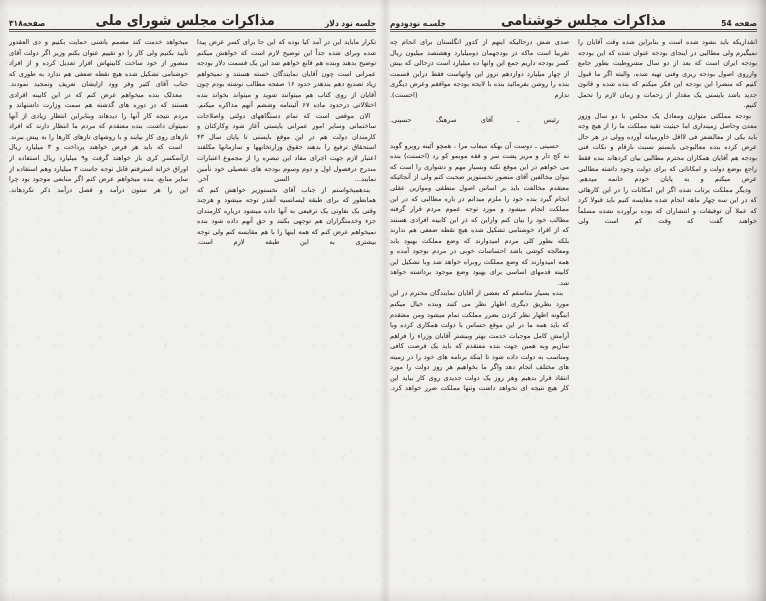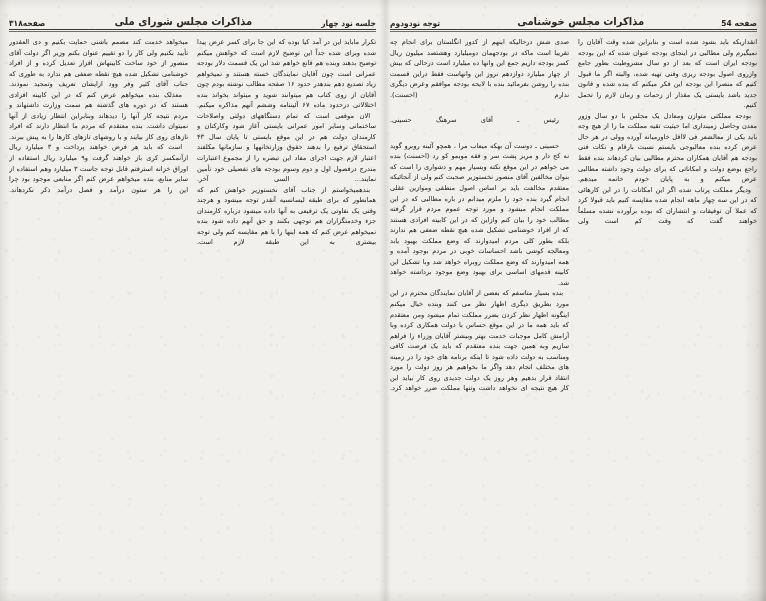--- a/index.html
+++ b/index.html
@@ -44,21 +44,21 @@
   .page.right{padding:10px 7px 0 9px;}
 
   
   .runhead{
     position:relative;height:17px;
     display:flex;align-items:flex-end;justify-content:space-between;
     font-size:7.5px;font-weight:bold;letter-spacing:.2px;
     color:#2b2723;
   }
   .runhead .hd{white-space:nowrap;line-height:1;transform:scaleY(1.08);}
-  .runhead .hd.center{font-size:10px;}
+  .runhead .hd.center{font-size:13px;}
   .rule{
     height:0;border:0;margin:2px 0 0 0;
     border-top:1.6px solid #231f1c;
     opacity:.88;
   }
   .rule.thin{border-top:0.7px solid #3a3430;margin-top:1px;opacity:.7;}
 
   
   .cols{
     display:flex;gap:9px;margin-top:5px;
@@ -86,21 +86,21 @@
 
 <div id="scan">
   <div id="gutter"></div>
 
   <div class="pages">
 
     <div class="page left">
       <div class="runhead">
         <span class="hd">صفحه 54</span>
         <span class="hd center">مذاکرات مجلس خوشنامی</span>
-        <span class="hd">توجه نودودوم</span>
+        <span class="hd">جلسـه نودودوم</span>
       </div>
       <hr class="rule">
       <hr class="rule thin">
 
       <div class="cols">
 
         <div class="col">
           <p class="noind">انقداریکه باید بشود شده است و بنابراین شده وقت آقایان را نمیگیرم ولی مطالبی در اینجای بودجه عنوان شده که این بودجه بودجه ایران است که بعد از دو سال مشروطیت بطور جامع وازروی اصول بودجه ریزی وفنی تهیه شده، والبته اگر ما قبول کنیم که منصرا این بودجه این فکر میکنم که بنده شده و قانون جدید باشد بایستی یک مقدار از زحمات و زمان لازم را تحمل کنیم.</p>
           <p>بودجه مملکتی متوازن ومعادل یک مجلس با دو سال وزور معدن وحاصل زمینداری اما حیثیت تقیه مملکت ما را از هیچ وجه باید یکی از معالشعر فی لااقل خاورمیانه آورده وولی در هر حال عرض کرده بنده معالبوجی بایستم نسبت بارقام و نکات فنی بودجه هم آقایان همکاران محترم مطالبی بیان کردهاند بنده فقط راجع بوضع دولت و امکاناتی که برای دولت وجود داشته مطالبی عرض میکنم و به پایان خودم خانمه میدهم.</p>
           <p>ودیگر مملکت پرتاب شده اگر این امکانات را در این کارهائی که در این سه چهار ماهه انجام شده مقایسه کنیم باید قبولا کرد که عملا آن توفیقات و انتشاران که بوده برآورده نشده مسلماً خواهند گفت که وقت کم است ولی</p>
@@ -109,21 +109,21 @@
           <p class="noind">صدی شش درحالیکه اینهم از کدور انگلستان برای انجام چه تقریبا است ماکه در بودجهمان دومیلیارد وهشتصد میلیون ریال کسر بودجه داریم جمع این وانها ده میلیارد است درحالی که بیش از چهار میلیارد دوازدهم نروز این وانهاست فقط دراین قسمت بنده را روشن بفرمائید بنده با لایحه بودجه موافقم وعرض دیگری ندارم (احسنت).</p>
           <p class="speaker">رئیس ـ آقای سرهنگ حسینی.</p>
           <p class="speaker">حسینی ـ دوست آن بهکه میعاب مرا ، همچو آئینه روبرو گوید نه کج دار و مریز پشت سر و فقه موبمو کو رد (احسنت) بنده می خواهم در این موقع نکته وبسیار مهم و دشواری را است که بنوان مخالفین آقای منصور نخستوزیر صحبت کنم ولی از آنجائیکه معتقدم مخالفت باید بر اساس اصول منطقی وموازین عقلی انجام گیرد بنده خود را ملزم میدانم در باره مطالبی که در این مملکت انجام میشود و مورد توجه عموم مردم قرار گرفته مطالب خود را بیان کنم وازاین که در این کابینه افرادی هستند که از افراد خوشنامی تشکیل شده هیچ نقطه ضعفی هم ندارند بلکه بطور کلی مردم امیدوارند که وضع مملکت بهبود یابد ومعالجه کوشی باشد احساسات خوبی در مردم بوجود آمده و همه امیدوارند که وضع مملکت روبراه خواهد شد وبا تشکیل این کابینه قدمهای اساسی برای بهبود وضع موجود برداشته خواهد شد.</p>
           <p>بنده بسیار متاسفم که بعضی از آقایان نمایندگان محترم در این مورد بطریق دیگری اظهار نظر می کنند وبنده خیال میکنم اینگونه اظهار نظر کردن بضرر مملکت تمام میشود ومن معتقدم که باید همه ما در این موقع حساس با دولت همکاری کرده وبا آرامش کامل موجبات خدمت بهتر وبیشتر آقایان وزراء را فراهم سازیم وبه همین جهت بنده معتقدم که باید یک فرصت کافی ومناسب به دولت داده شود تا اینکه برنامه های خود را در زمینه های مختلف انجام دهد واگر ما بخواهیم هر روز دولت را مورد انتقاد قرار بدهیم وهر روز یک دولت جدیدی روی کار بیاید این کار هیچ نتیجه ای نخواهد داشت وتنها مملکت ضرر خواهد کرد.</p>
         </div>
       </div>
     </div>
 
     <div class="page right">
       <div class="runhead">
-        <span class="hd">جلسه نود چهار</span>
+        <span class="hd">جلسه نود دلار</span>
         <span class="hd center">مذاکرات مجلس شورای ملی</span>
         <span class="hd">صفحه۳۱۸</span>
       </div>
       <hr class="rule">
       <hr class="rule thin">
 
       <div class="cols">
         <div class="col">
           <p class="noind">تکرار ماباید این در آمد کیا بوده که این جا برای کسر عرض پیدا شده وبرای شده جداً این توضیح لازم است که خواهش میکنم توضیح بدهند وبنده هم قانع خواهم شد این یک قسمت دلار بودجه عمرانی است چون آقایان نمایندگان خسته هستند و نمیخواهم زیاد تصدیع دهم بندهدر حدود ۱۶ صفحه مطالب نوشته بودم چون آقایان از روی کتاب هم میتوانند شوید و میتواند بخواند بنده اختلالاتی درحدود ماده ۶۷ آئیننامه وششم آنهم مذاکره میکنم.</p>
           <p>الان موقعی است که تمام دستگاههای دولتی واصلاحات ساختمانی وسایر امور عمرانی بایستی آغاز شود وکارکنان و کارمندان دولت هم در این موقع بایستی تا پایان سال ۴۳ استحقاق ترفیع را بدهند حقوق وزارتخانهها و سازمانها مکلفند اعتبار لازم جهت اجرای مفاد این تبصره را از مجموع اعتبارات مندرج درفصول اول و دوم وسوم بودجه های تفضیلی خود تأمین نمایند... السی آخر.</p>

